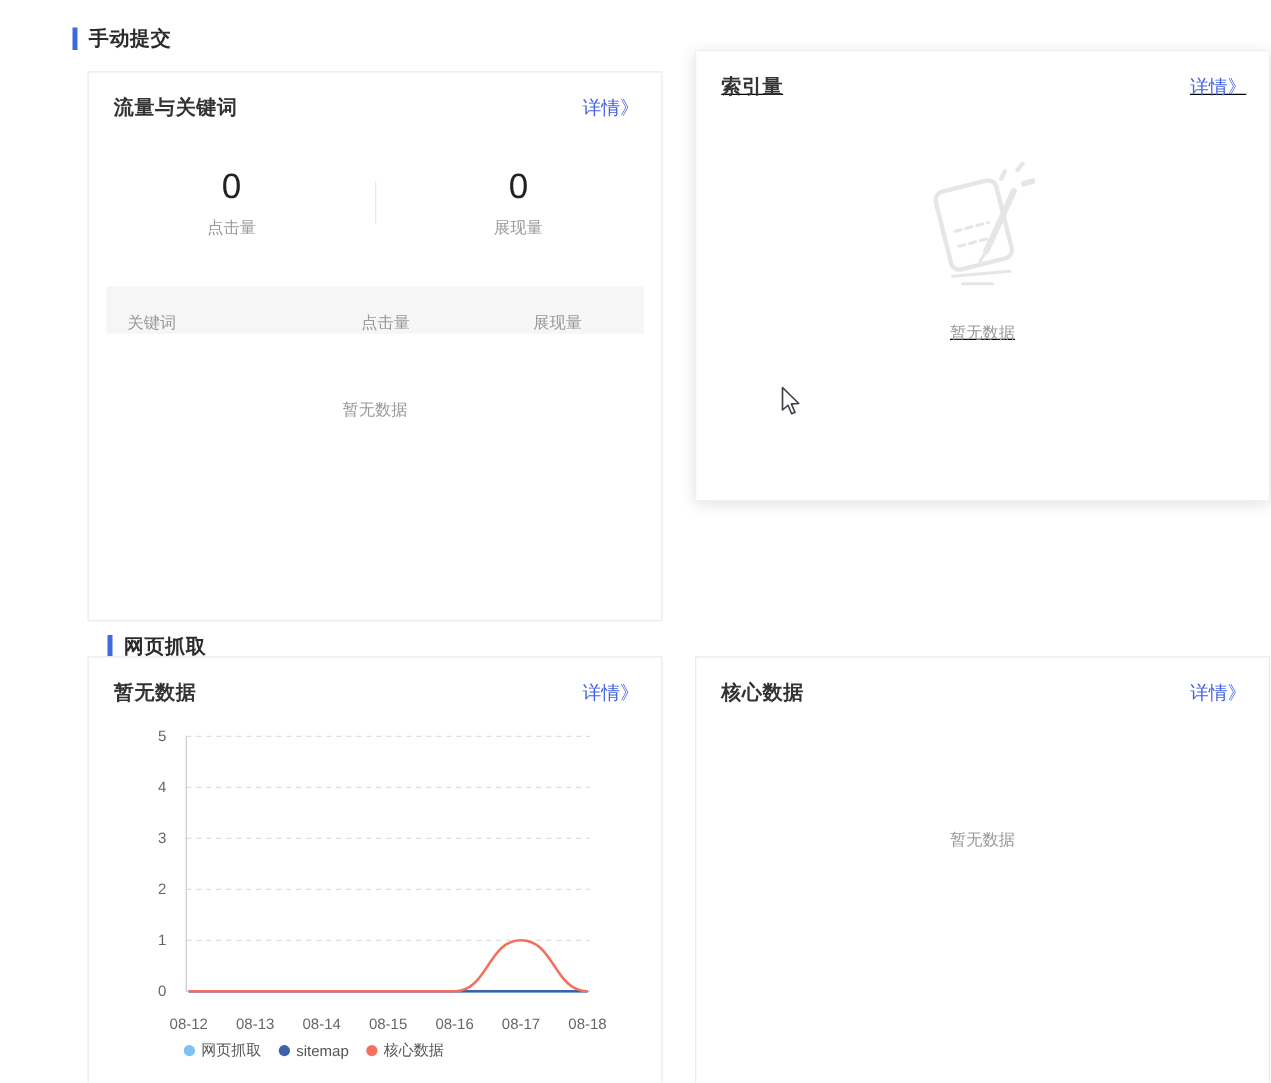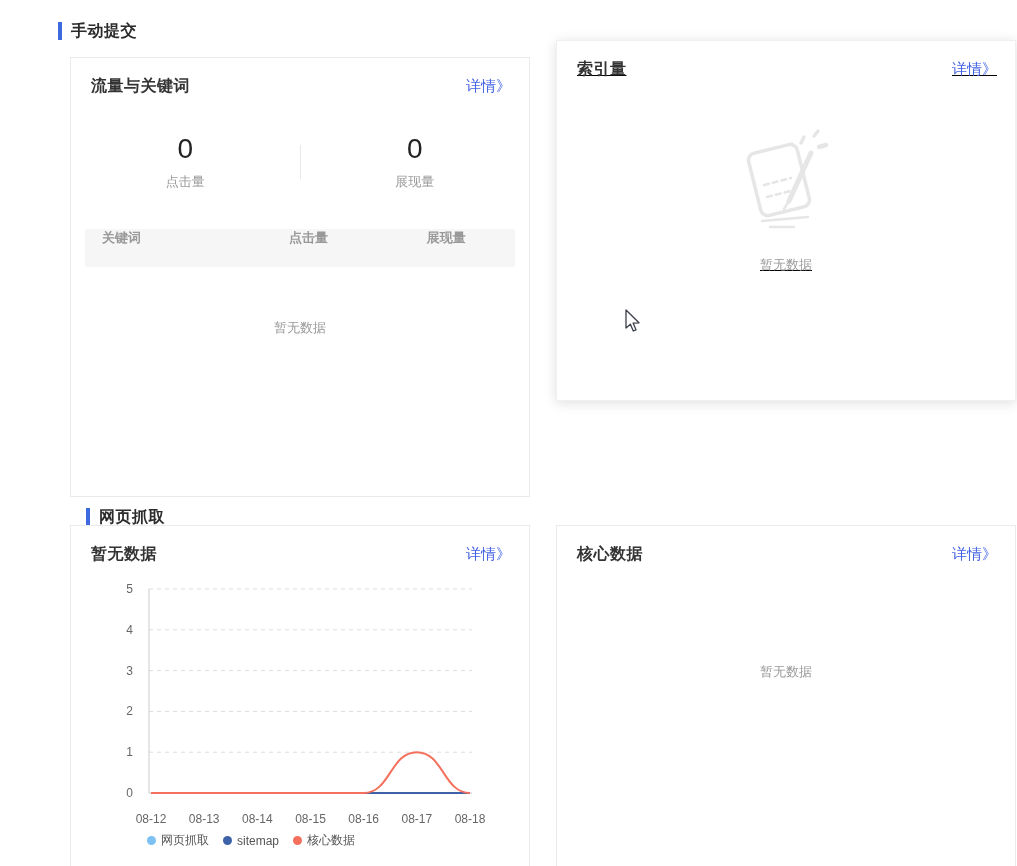--- a/index.html
+++ b/index.html
@@ -21,21 +21,21 @@
   .card-title { font-size:16px; font-weight:bold; color:#333; letter-spacing:.5px; }
   .detail-link { font-size:15px; color:#4261e4; text-decoration:none; cursor:pointer; }
 
   .stats-row { margin-top:36px; display:flex; align-items:center; }
   .stat { flex:1; text-align:center; }
   .stat-value { font-size:28px; color:#222; line-height:32px; font-weight:400; }
   .stat-label { margin-top:8px; font-size:13px; color:#999; line-height:18px; }
   .stat-divider { width:1px; height:34px; background:#e8e8e8; }
 
   .table-head { margin:38px 14px 0; height:38px; background:#f6f6f6; display:flex;
-    align-items:flex-start; font-size:13px; color:#999; font-weight:bold; }
+    align-items:flex-end; font-size:13px; color:#999; font-weight:normal; }
   .th { flex:1; text-align:center; }
   .th.first { text-align:left; padding-left:17px; }
 
   .empty-text { text-align:center; font-size:13px; color:#999; }
   .empty-traffic { margin-top:52px; }
   .empty-index { margin-top:22px; }
   .empty-mobile { margin-top:98px; }
 
   .empty-icon-wrap { margin-top:44px; text-align:center; }
 

